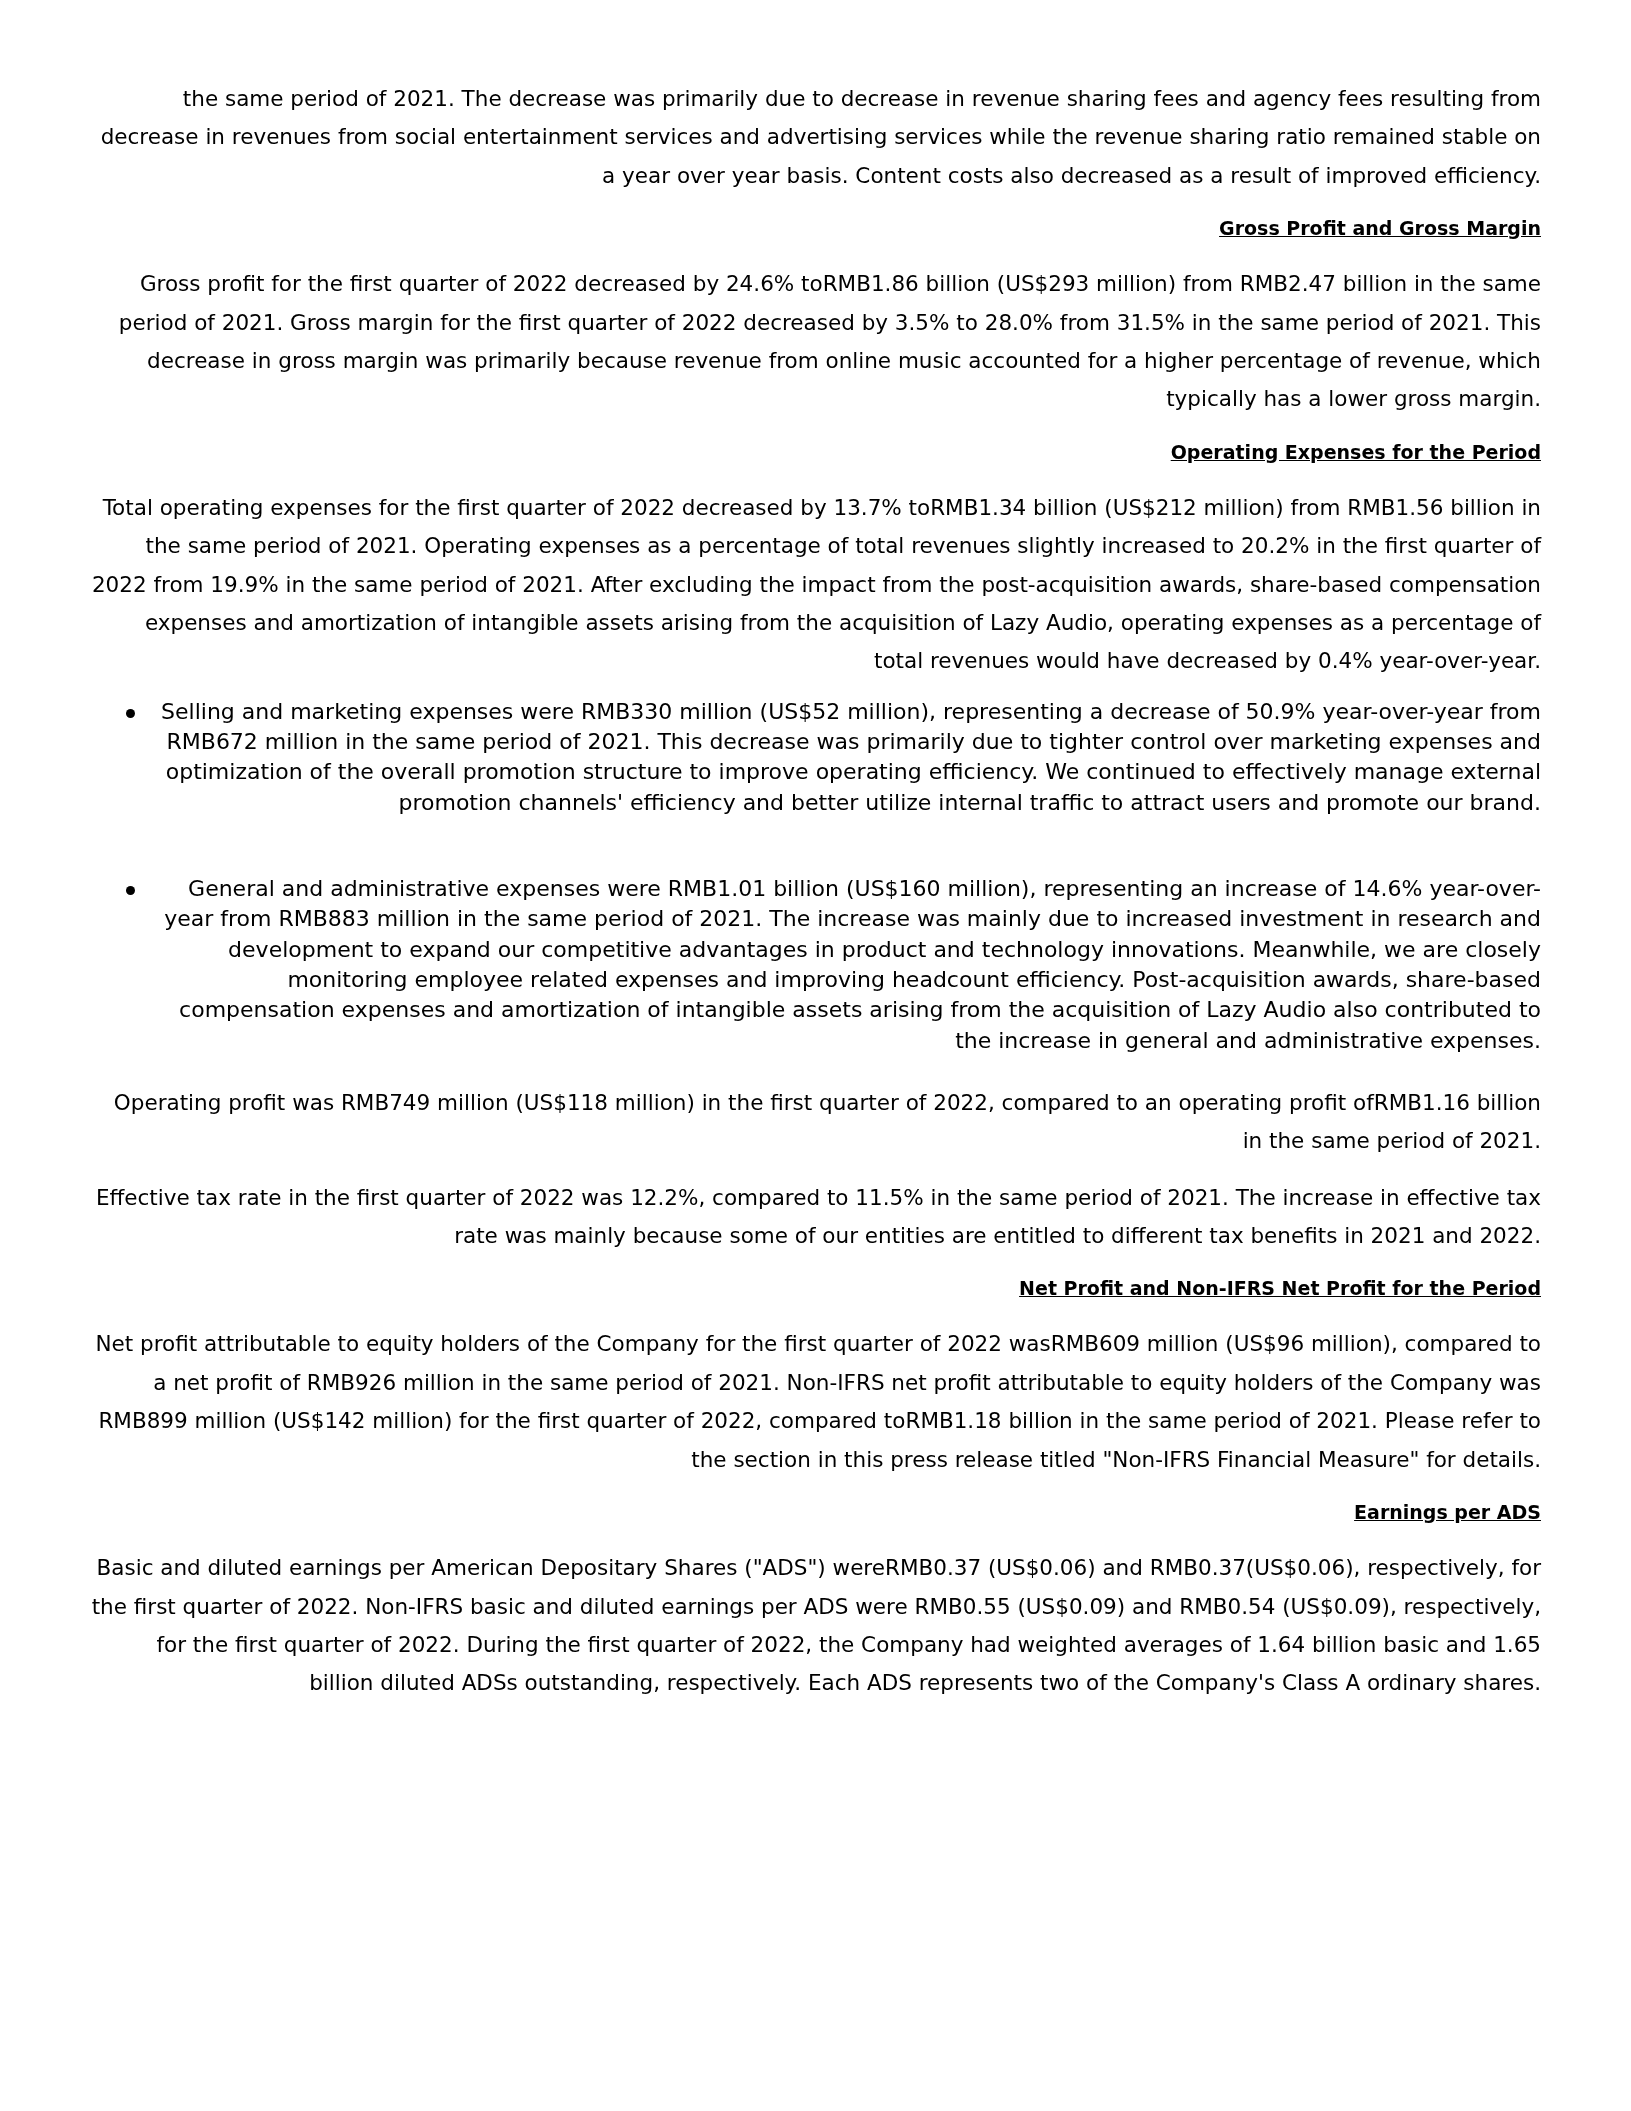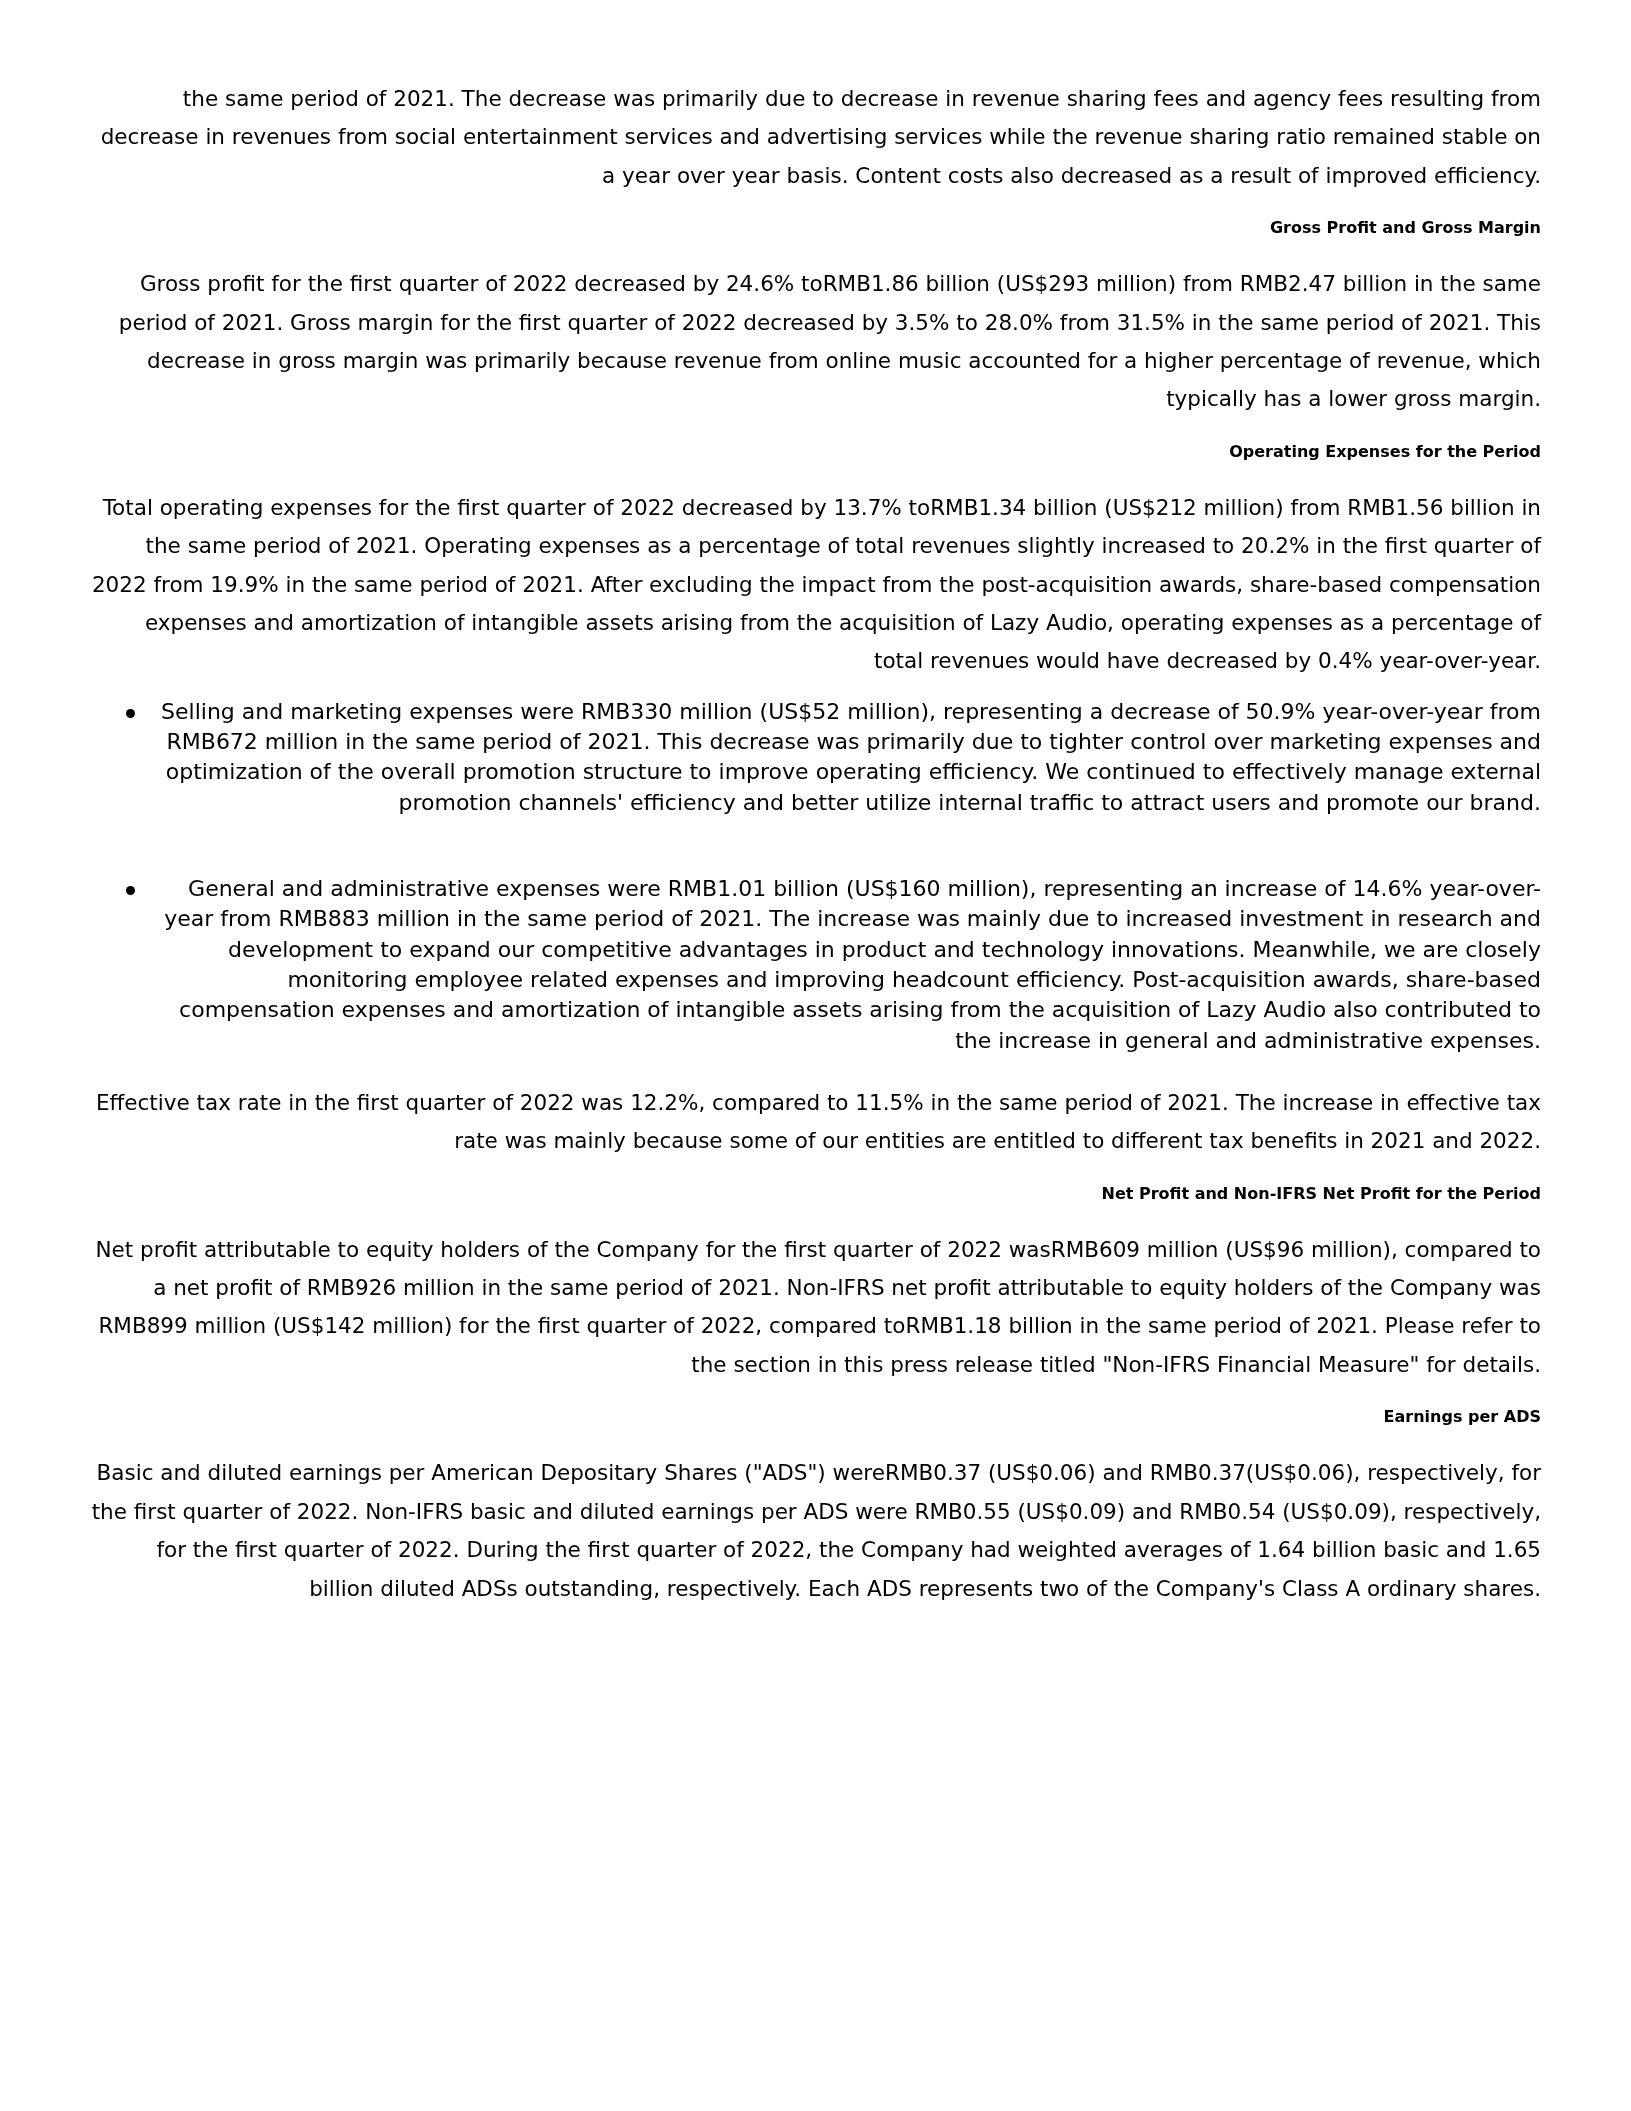--- a/index.html
+++ b/index.html
@@ -5,21 +5,21 @@
     html, body { margin: 0; padding: 0; background: #ffffff; }
     body {
       width: 1631px; height: 2111px; position: relative; overflow: hidden;
       font-family: "DejaVu Sans", sans-serif; color: #000000;
     }
     .doc { position: absolute; left: 91px; top: 80px; width: 1450px; text-align: right; }
     .para {
       font-size: 21.5px; line-height: 38.4px; margin: 0 0 18px 0;
     }
     .heading {
-      font-size: 16px; font-weight: bold; 
+      font-size: 19px; font-weight: bold; text-decoration: underline;
       margin: 0 0 22px 0; line-height: 30px;
     }
     .bullets { list-style: none; margin: 16px 0 0 0; padding: 0; }
     .bullet {
       position: relative; padding-left: 64px;
       font-size: 22px; line-height: 30.3px; margin-bottom: 56px;
     }
     .bullet:last-child { margin-bottom: 28px; }
     .bullet-dot {
       position: absolute; left: 35px; top: 12px; width: 9px; height: 9px;
@@ -46,20 +46,21 @@
         <span>Selling and marketing expenses were RMB330 million (US$52 million), representing a decrease of 50.9% year-over-year from RMB672 million in the same period of 2021. This decrease was primarily due to tighter control over marketing expenses and optimization of the overall promotion structure to improve operating efficiency. We continued to effectively manage external promotion channels' efficiency and better utilize internal traffic to attract users and promote our brand.</span>
       </li>
       <li class="bullet">
         <span class="bullet-dot"></span>
         <span>General and administrative expenses were RMB1.01 billion (US$160 million), representing an increase of 14.6% year-over-year from RMB883 million in the same period of 2021. The increase was mainly due to increased investment in research and development to expand our competitive advantages in product and technology innovations. Meanwhile, we are closely monitoring employee related expenses and improving headcount efficiency. Post-acquisition awards, share-based compensation expenses and amortization of intangible assets arising from the acquisition of Lazy Audio also contributed to the increase in general and administrative expenses.</span>
       </li>
     </ul>
   </section>
 
   <section>
+    <p class="para">Operating profit was RMB749 million (US$118 million) in the first quarter of 2022, compared to an operating profit ofRMB1.16 billion in the same period of 2021.</p>
   </section>
 
   <section>
     <p class="para">Effective tax rate in the first quarter of 2022 was 12.2%, compared to 11.5% in the same period of 2021. The increase in effective tax rate was mainly because some of our entities are entitled to different tax benefits in 2021 and 2022.</p>
   </section>
 
   <section>
     <h3 class="heading">Net Profit and Non-IFRS Net Profit for the Period</h3>
     <p class="para">Net profit attributable to equity holders of the Company for the first quarter of 2022 wasRMB609 million (US$96 million), compared to a net profit of RMB926 million in the same period of 2021. Non-IFRS net profit attributable to equity holders of the Company was RMB899 million (US$142 million) for the first quarter of 2022, compared toRMB1.18 billion in the same period of 2021. Please refer to the section in this press release titled "Non-IFRS Financial Measure" for details.</p>
   </section>

